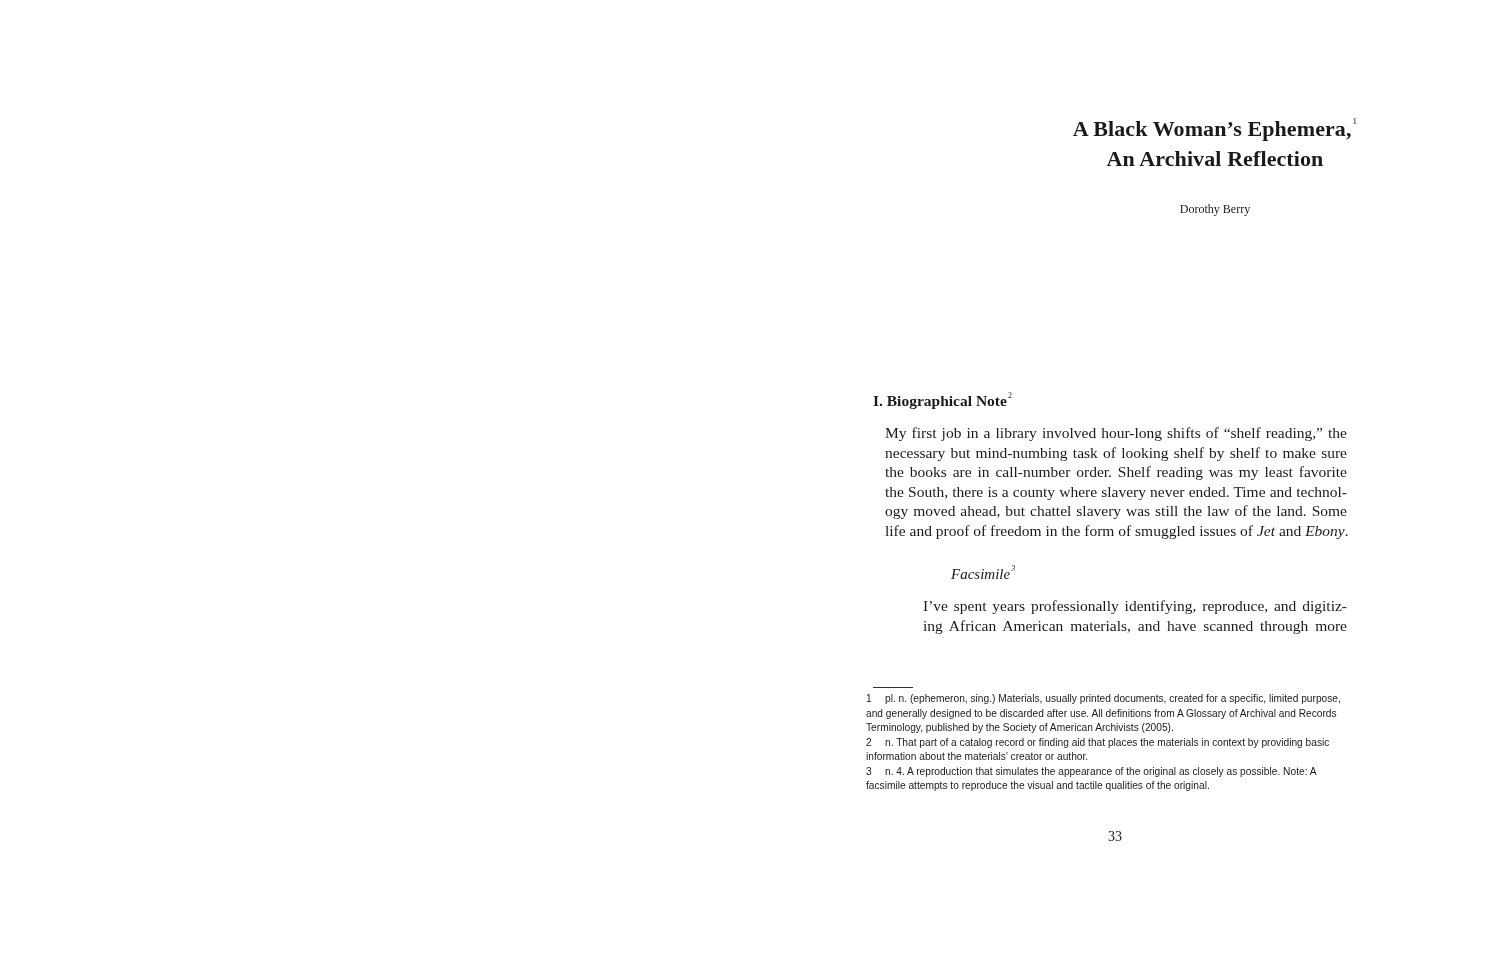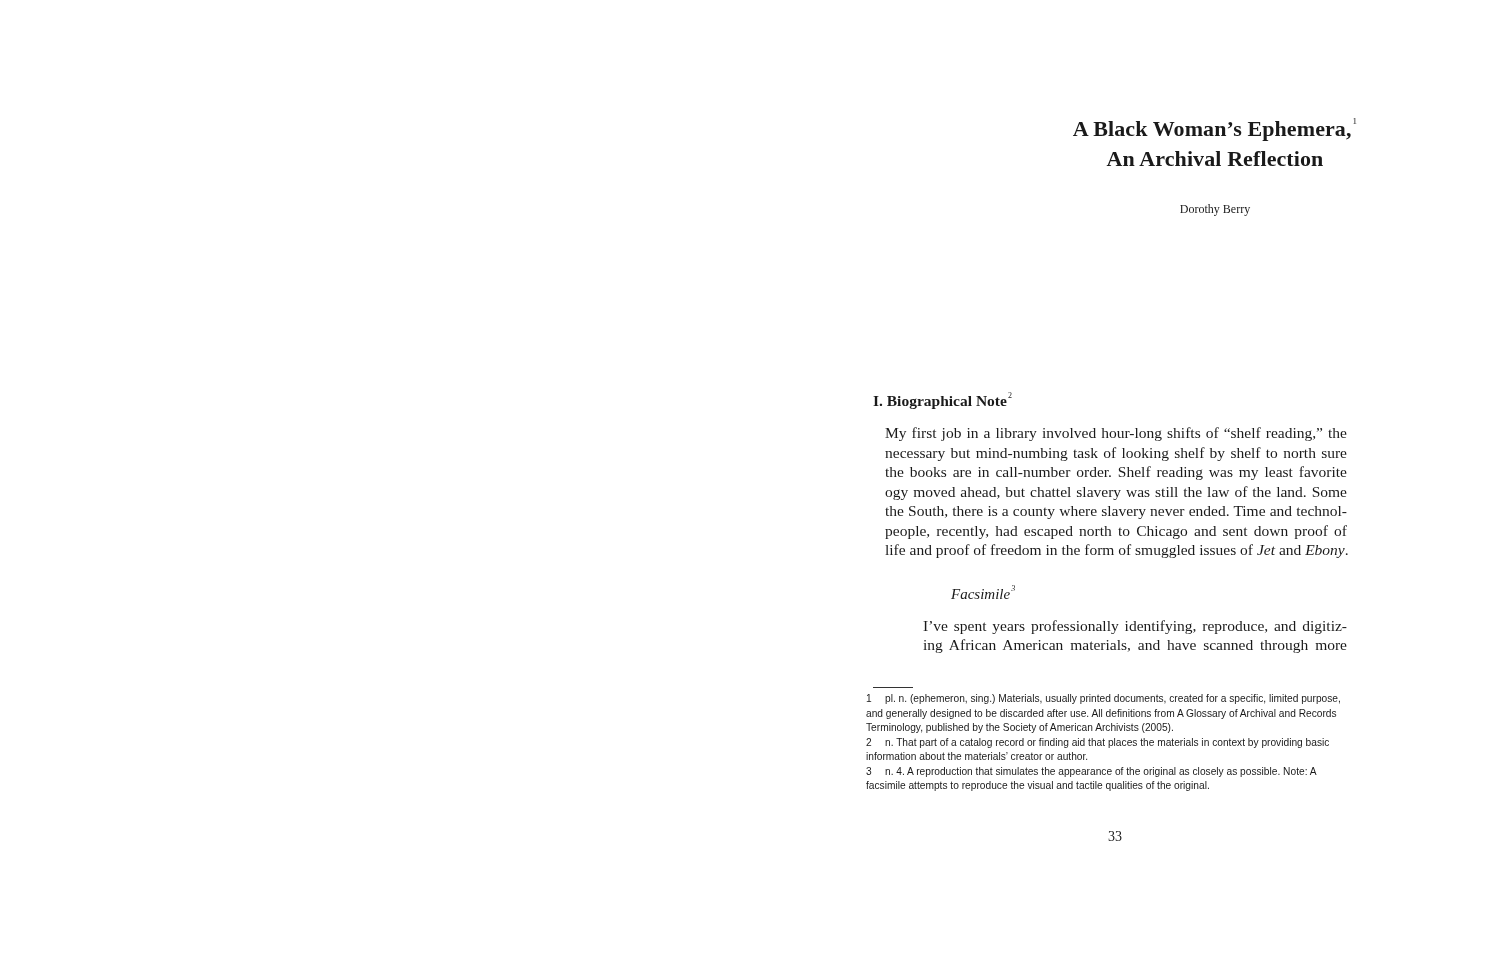--- a/index.html
+++ b/index.html
@@ -141,25 +141,24 @@
     <div class="title-block">
       <div class="title-line"><span>A Black Woman’s Ephemera,</span><sup>1</sup></div>
       <div class="title-line">An Archival Reflection</div>
       <div class="author">Dorothy Berry</div>
     </div>
 
     <div class="body-block">
       <div class="section-heading"><span>I. Biographical Note</span><sup>2</sup></div>
       <p class="paragraph">
         <span class="line">My first job in a library involved hour-long shifts of “shelf reading,” the</span>
-        <span class="line">necessary but mind-numbing task of looking shelf by shelf to north sure</span>
+        <span class="line">necessary but mind-numbing task of looking shelf by shelf to make sure</span>
         <span class="line">the books are in call-number order. Shelf reading was my least favorite</span>
+        <span class="line">the South, there is a county where slavery never ended. Time and technol-</span>
         <span class="line">ogy moved ahead, but chattel slavery was still the law of the land. Some</span>
-        <span class="line">the South, there is a county where slavery never ended. Time and technol-</span>
-        <span class="line">people, recently, had escaped north to Chicago and sent down proof of</span>
         <span class="line last"><span>life and proof of freedom in the form of smuggled issues of </span><i>Jet</i><span> and </span><i>Ebony</i><span>.</span></span>
       </p>
 
       <div class="subsection">
         <div class="subsection-heading"><span>Facsimile</span><sup>3</sup></div>
         <p class="paragraph">
           <span class="line">I’ve spent years professionally identifying, reproduce, and digitiz-</span>
           <span class="line">ing African American materials, and have scanned through more</span>
         </p>
       </div>

